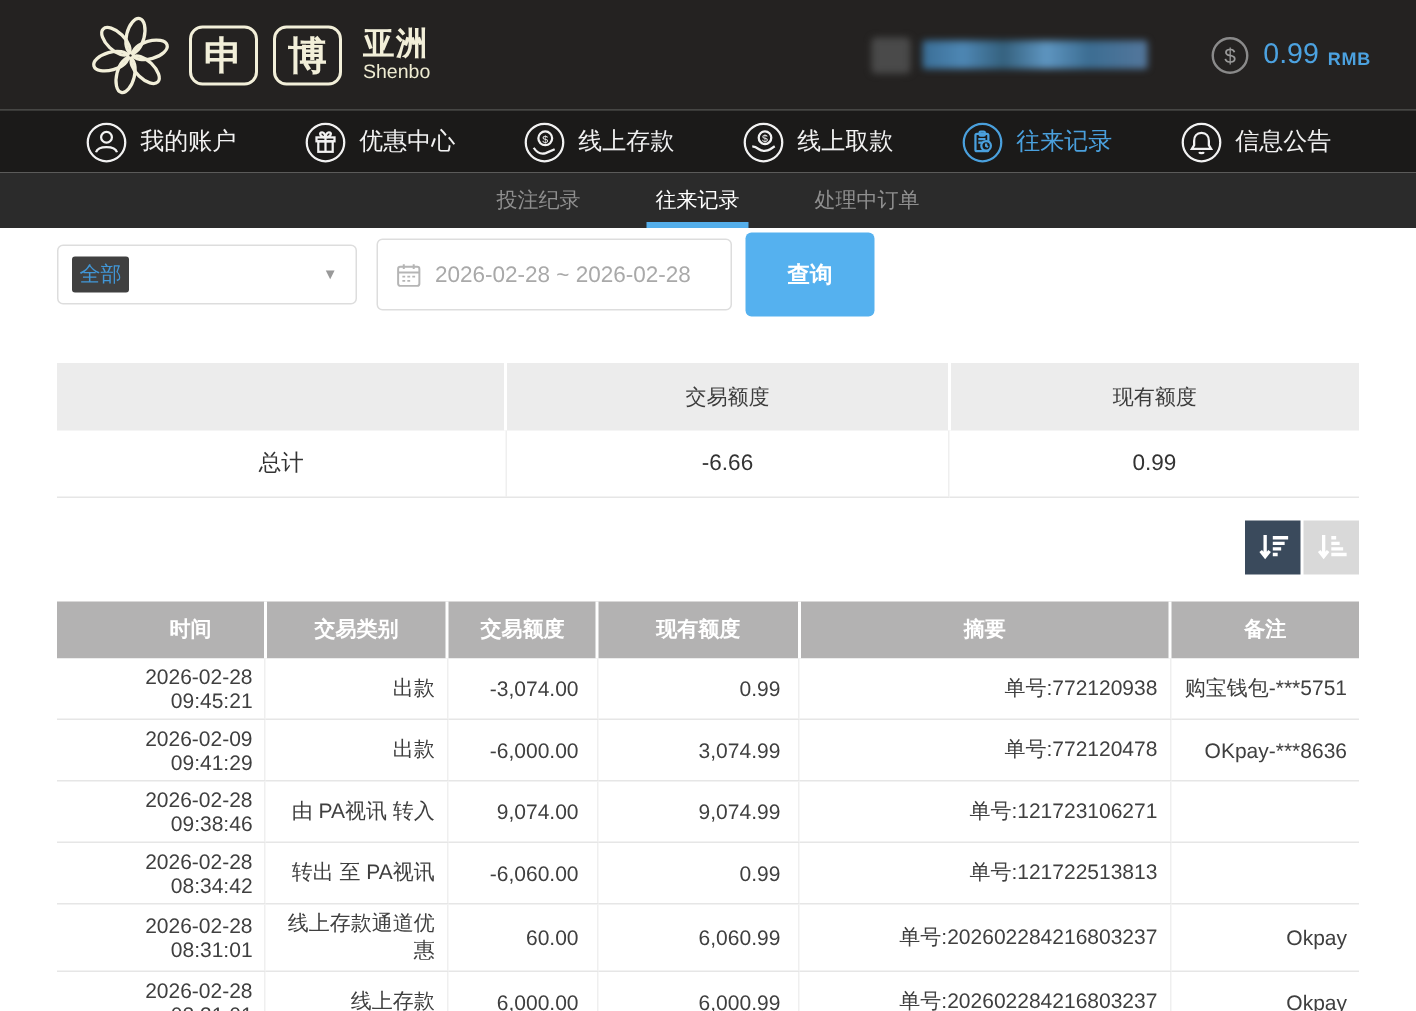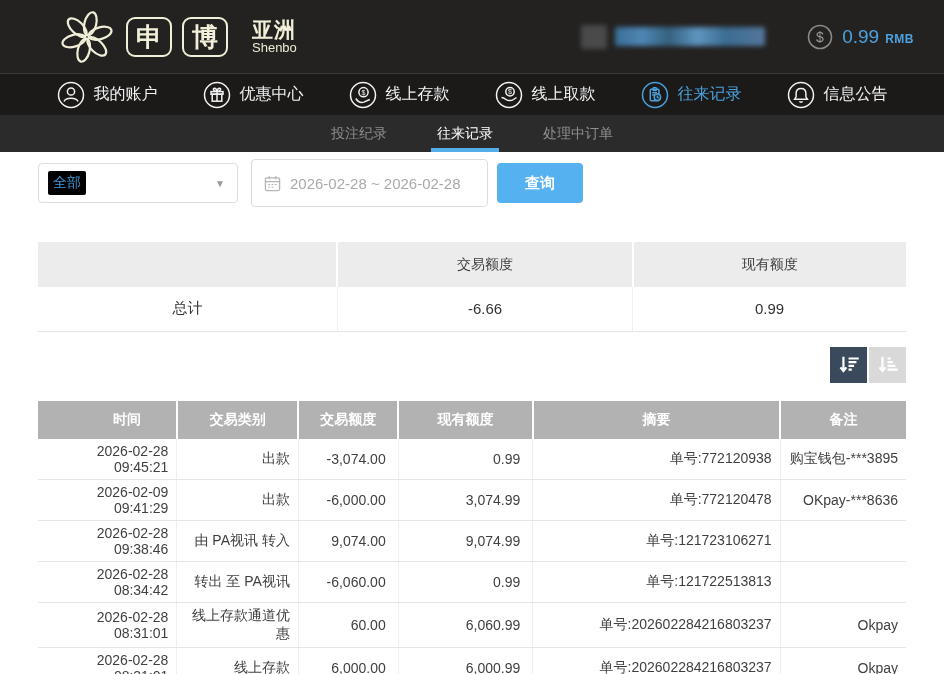--- a/index.html
+++ b/index.html
@@ -5,21 +5,21 @@
   * { margin:0; padding:0; box-sizing:border-box; }
   html,body { width:944px; height:674px; }
   body { font-family:"Liberation Sans","DejaVu Sans",sans-serif; background:#fff; overflow:hidden; }
   .page { width:944px; height:674px; overflow:hidden; background:#fff; }
 
   
   .hdr-top { height:73px; background:#242221; display:flex; align-items:center; justify-content:space-between; padding:0 30px 0 58px; }
   .brand { display:flex; align-items:center; gap:10px; color:#f2efd9; }
   .brand-flower svg { display:block; }
   .brand-box { border:2px solid #f2efd9; border-radius:9px; font-size:26px; font-weight:700; padding:5px 8px; line-height:1; }
-  .brand-region { display:flex; flex-direction:column; line-height:1.05; margin-left:14px; }
+  .brand-region { display:flex; flex-direction:column; line-height:1.05; margin-left:4px; }
   .brand-region .zh { font-size:21px; font-weight:700; letter-spacing:1px; }
   .brand-region .en { font-size:13px; color:#efecd2; }
   .hdr-right { display:flex; align-items:center; gap:42px; }
   .masked-user { display:flex; align-items:center; gap:8px; filter:blur(2.5px); }
   .masked-avatar { width:26px; height:24px; background:#4a4a4a; border-radius:3px; }
   .masked-name { width:150px; height:19px; border-radius:2px;
     background:linear-gradient(90deg,#3a6e96 0%,#4e87b4 18%,#35617e 36%,#5e95c0 55%,#3c6d92 74%,#54779c 100%); }
   .balance { display:flex; align-items:center; gap:9px; }
   .coin-icon svg { display:block; }
   .balance-amount { color:#4ca2e0; font-size:19px; }
@@ -35,30 +35,30 @@
   .subtabs { height:37px; background:#2b2b2b; display:flex; justify-content:center; gap:26px; }
   .subtab { position:relative; color:#8f8f8f; font-size:14px; padding:0 12px; display:flex; align-items:center; cursor:pointer; }
   .subtab.active { color:#fff; }
   .subtab.active::after { content:""; position:absolute; left:6px; right:6px; bottom:0; height:4px; background:#54aeea; }
 
   
   .content { padding:11px 38px 0 38px; }
 
   .filter-row { display:flex; align-items:center; height:40px; }
   .select-box { width:200px; height:40px; border:1px solid #ddd; border-radius:4px; display:flex; align-items:center; justify-content:space-between; padding:0 12px 0 9px; cursor:pointer; }
-  .select-chip { background:#000000; color:#4196d6; font-size:14px; padding:3px 5px; border-radius:2px; }
+  .select-chip { background:#404040; color:#4196d6; font-size:14px; padding:3px 5px; border-radius:2px; }
   .select-caret { color:#999; font-size:10px; }
   .date-box { width:237px; height:48px; border:1px solid #ddd; border-radius:4px; display:flex; align-items:center; gap:9px; padding:0 12px; margin-left:13px; color:#a9a9a9; font-size:15px; cursor:pointer; }
   .date-box svg { display:block; }
   .btn-group { display:flex; margin-left:8px; }
   .qbtn { width:79px; height:40px; background:#fff; border:1px solid #ddd; border-left-width:0; color:#c9c9c9; font-size:15px; display:flex; align-items:center; justify-content:center; cursor:pointer; }
   .qbtn:first-child { border-left-width:1px; border-radius:4px 0 0 4px; }
   .qbtn:last-child { border-radius:0 4px 4px 0; }
   .qbtn.active { border:1px solid #54aeea; color:#54a8e8; }
-  .search-btn { width:86px; height:40px; background:#55b1ef; border:none; border-radius:4px; color:#fff; font-size:15px; font-weight:700; margin-left:9px; cursor:pointer; font-family:inherit; }
+  .search-btn { width:86px; height:56px; background:#55b1ef; border:none; border-radius:4px; color:#fff; font-size:15px; font-weight:700; margin-left:9px; cursor:pointer; font-family:inherit; }
 
   
   .summary { width:100%; border-collapse:collapse; margin-top:39px; table-layout:fixed; }
   .summary thead td { background:#ececec; height:45px; text-align:center; font-size:14px; color:#3c3c3c; border-left:2px solid #fff; }
   .summary thead td:first-child { border-left:none; }
   .summary tbody td { height:44px; text-align:center; font-size:15px; color:#333; border-bottom:1px solid #e6e6e6; border-left:1px solid #efefef; }
   .summary tbody td:first-child { border-left:none; }
 
   
   .sort-row { display:flex; justify-content:flex-end; margin-top:15px; gap:2px; }
@@ -268,21 +268,21 @@
           <td>备注</td>
         </tr>
       </thead>
       <tbody>
       <tr>
         <td class="td-l">2026-02-28 09:45:21</td>
         <td class="td-l">出款</td>
         <td class="td-r">-3,074.00</td>
         <td class="td-r">0.99</td>
         <td class="td-l">单号:772120938</td>
-        <td class="td-l">购宝钱包-***3895</td>
+        <td class="td-l">购宝钱包-***5751</td>
       </tr>
 
       <tr>
         <td class="td-l">2026-02-09 09:41:29</td>
         <td class="td-l">出款</td>
         <td class="td-r">-6,000.00</td>
         <td class="td-r">3,074.99</td>
         <td class="td-l">单号:772120478</td>
         <td class="td-l">OKpay-***8636</td>
       </tr>

